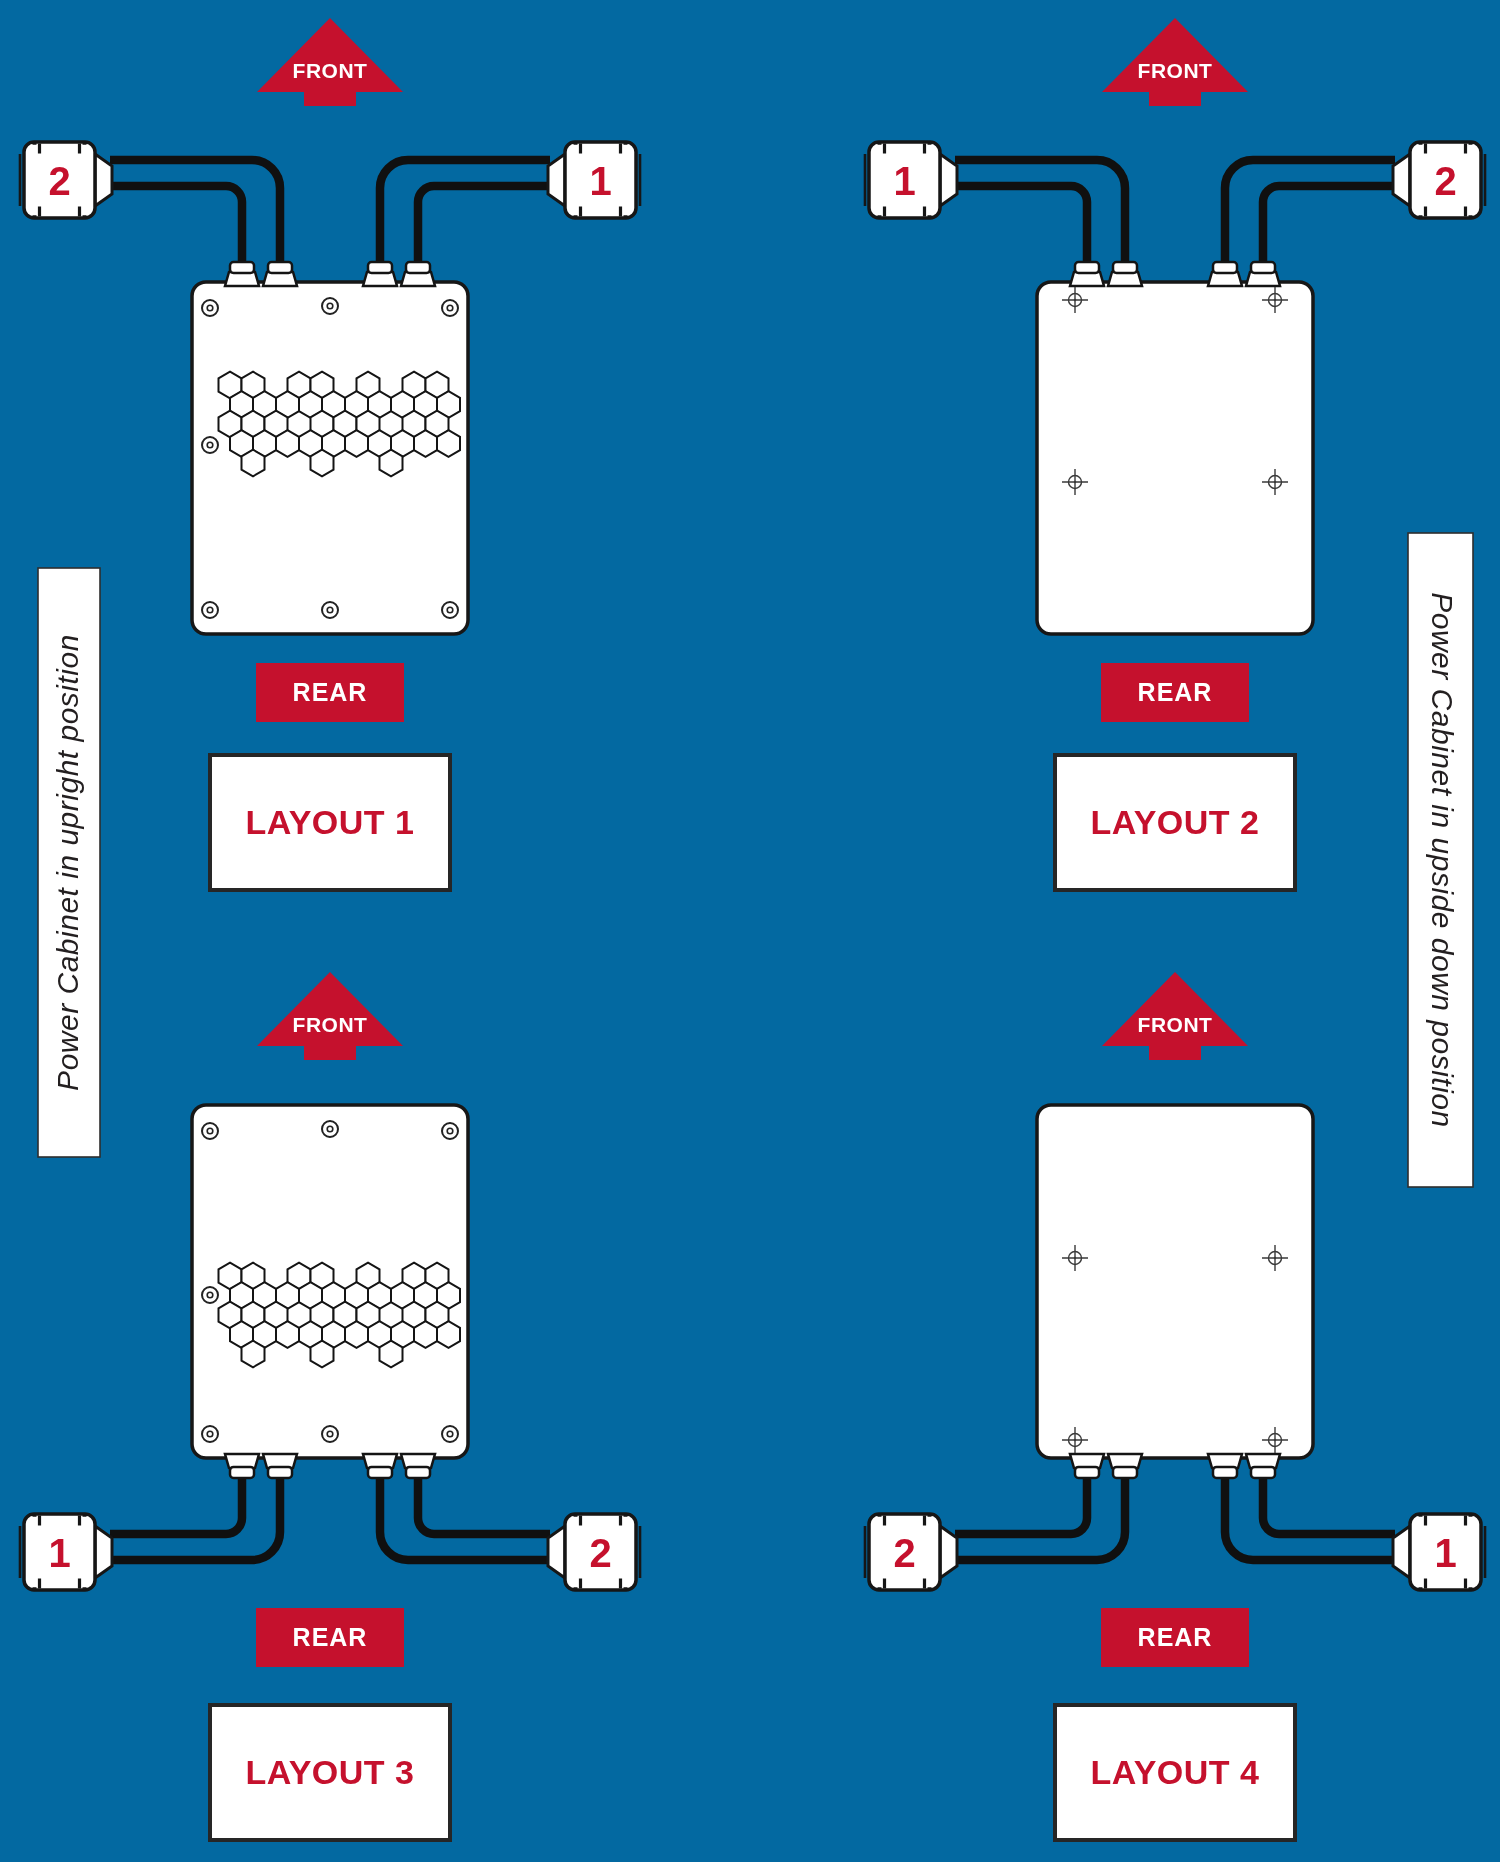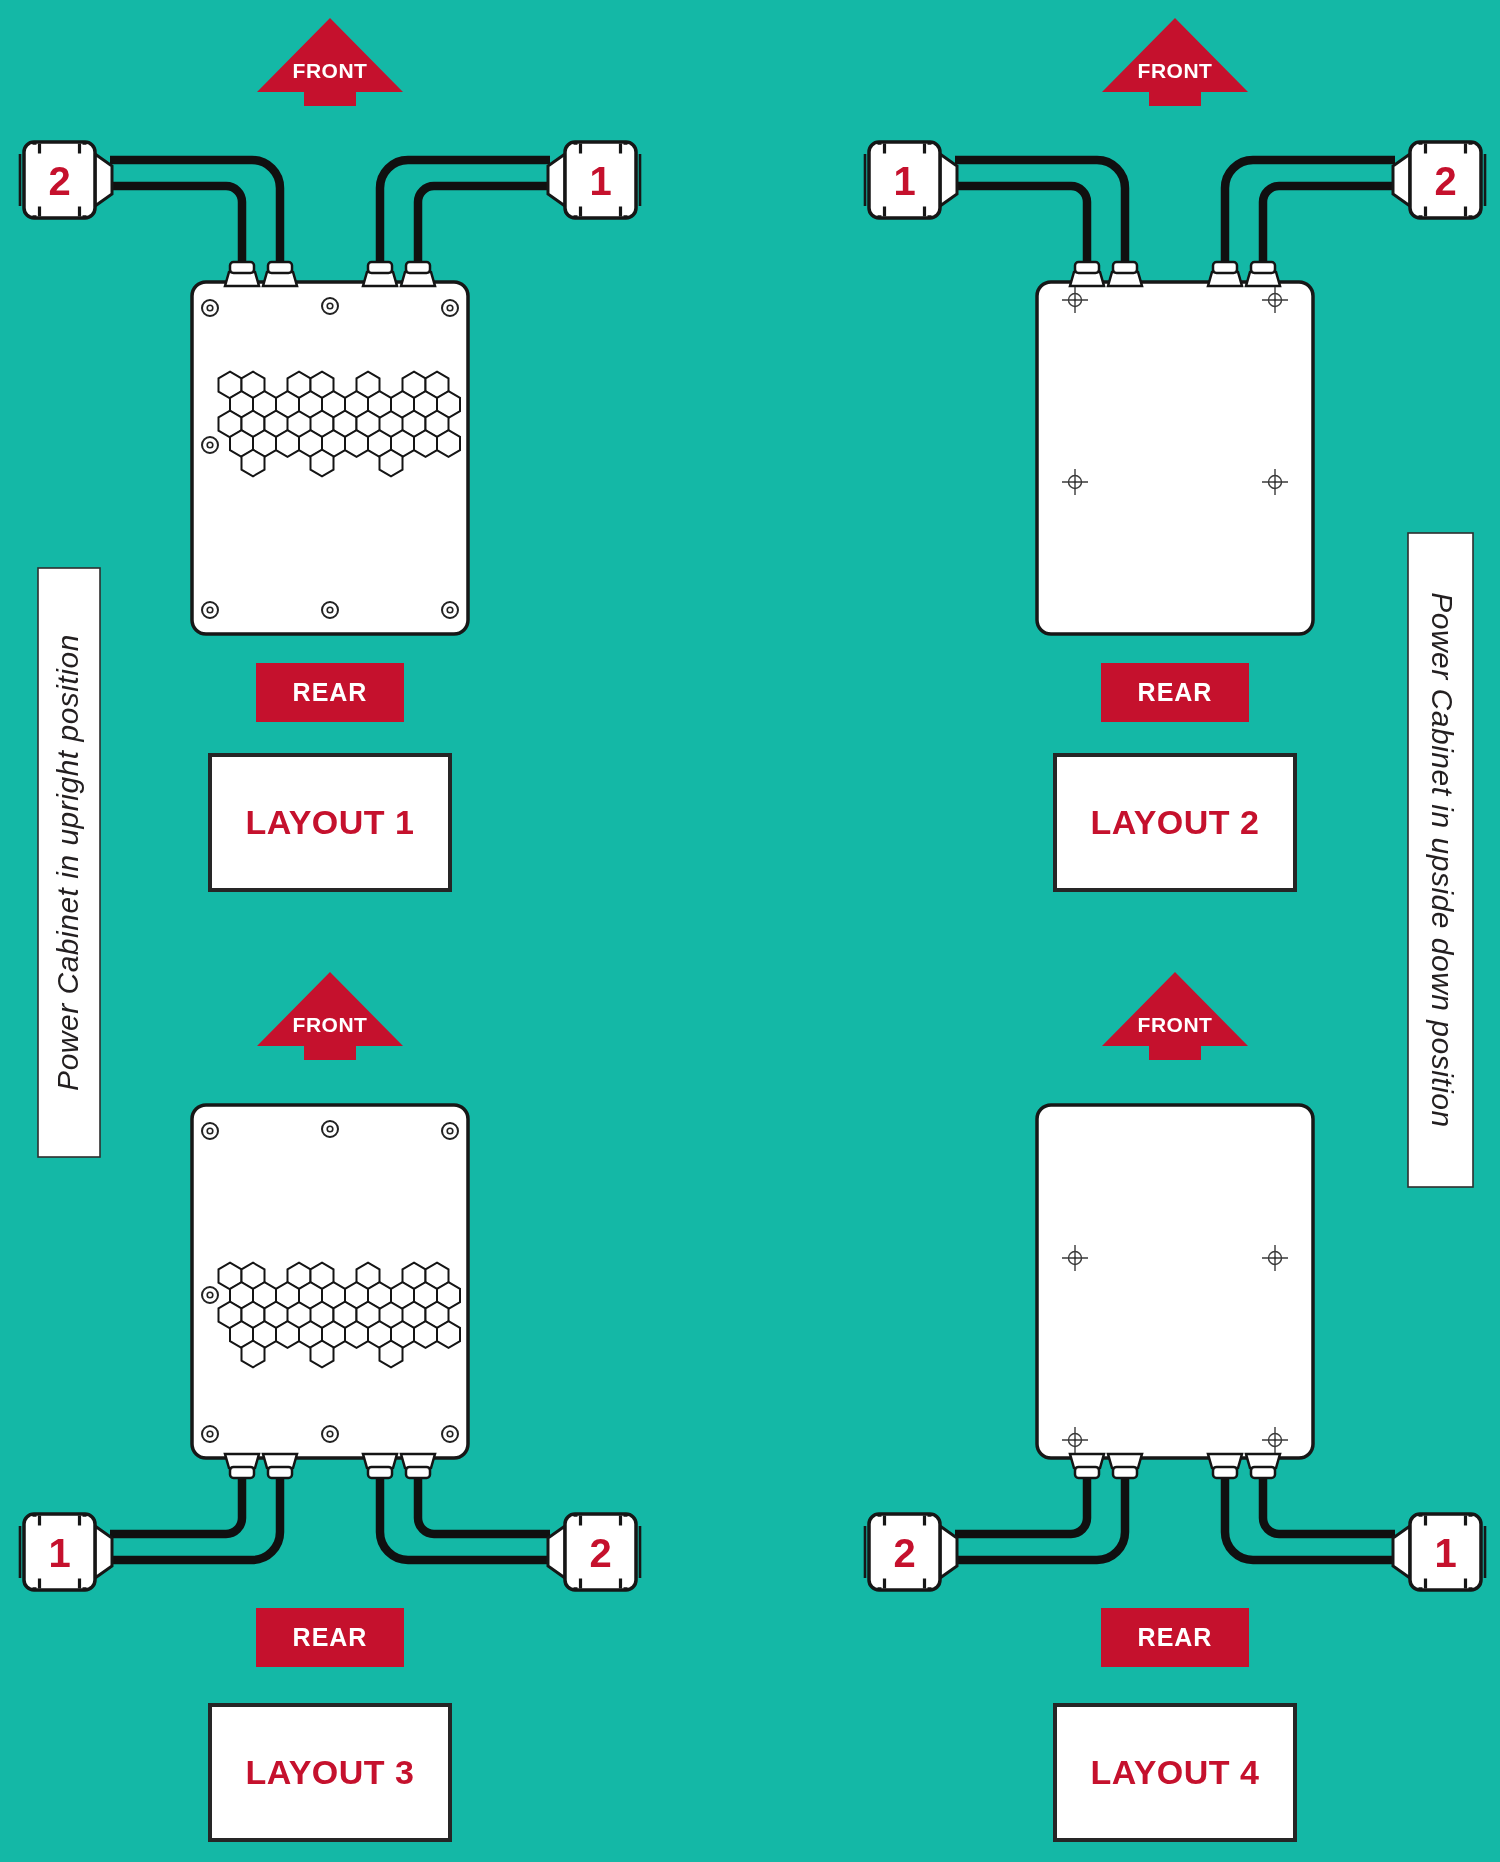--- a/index.html
+++ b/index.html
@@ -3,21 +3,21 @@
 <meta charset="utf-8">
 <style>
   :root{
     --accent:#C5112D;
     --line:#171717;
   }
   html,body{margin:0;padding:0;background:#ffffff;}
   .canvas{
     position:relative;
     width:1500px;height:1862px;
-    background:#14b8a6;
+    background:#0369a1;
     font-family:"Liberation Sans", sans-serif;
     overflow:hidden;
   }
   svg{display:block;}
   .cab{fill:#ffffff;stroke:var(--line);stroke-width:3.5px;}
   .cable{fill:none;stroke:#101010;stroke-width:8.5px;}
   .hex{fill:#ffffff;stroke:#141414;stroke-width:2px;}
   .red-shape{fill:var(--accent);stroke:none;}
   .layout-box{fill:#ffffff;stroke:#262626;stroke-width:4px;}
   .side-box{fill:#ffffff;stroke:#2e2e2e;stroke-width:1.6px;}

